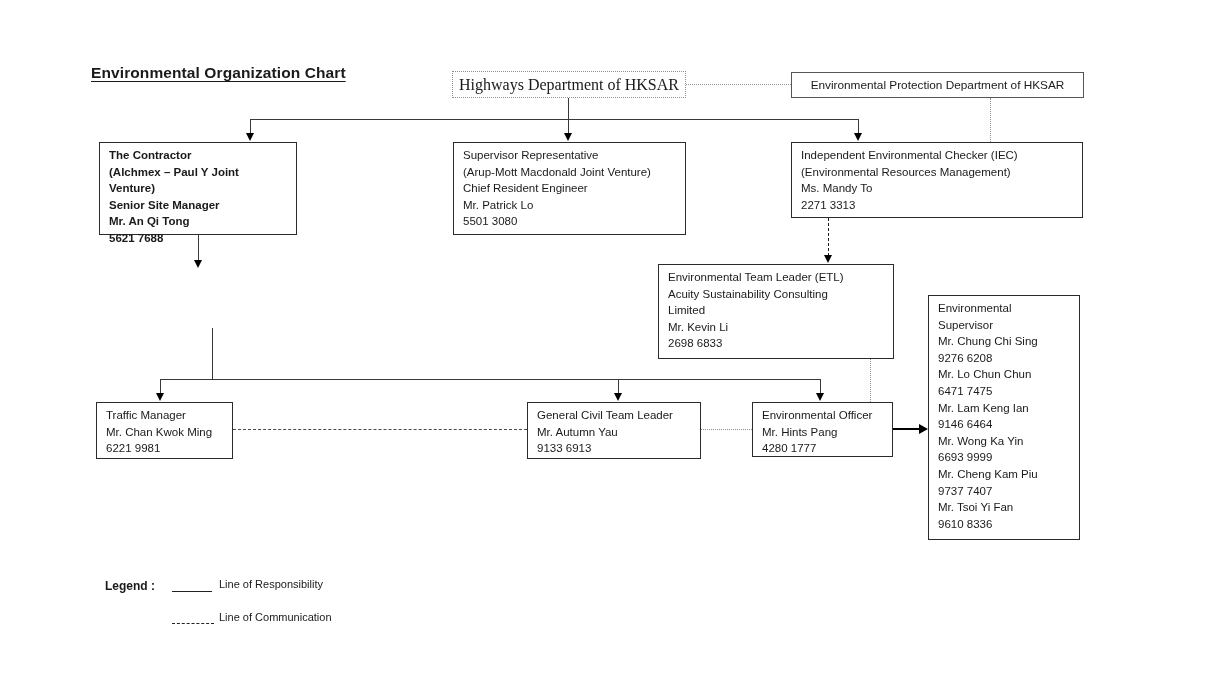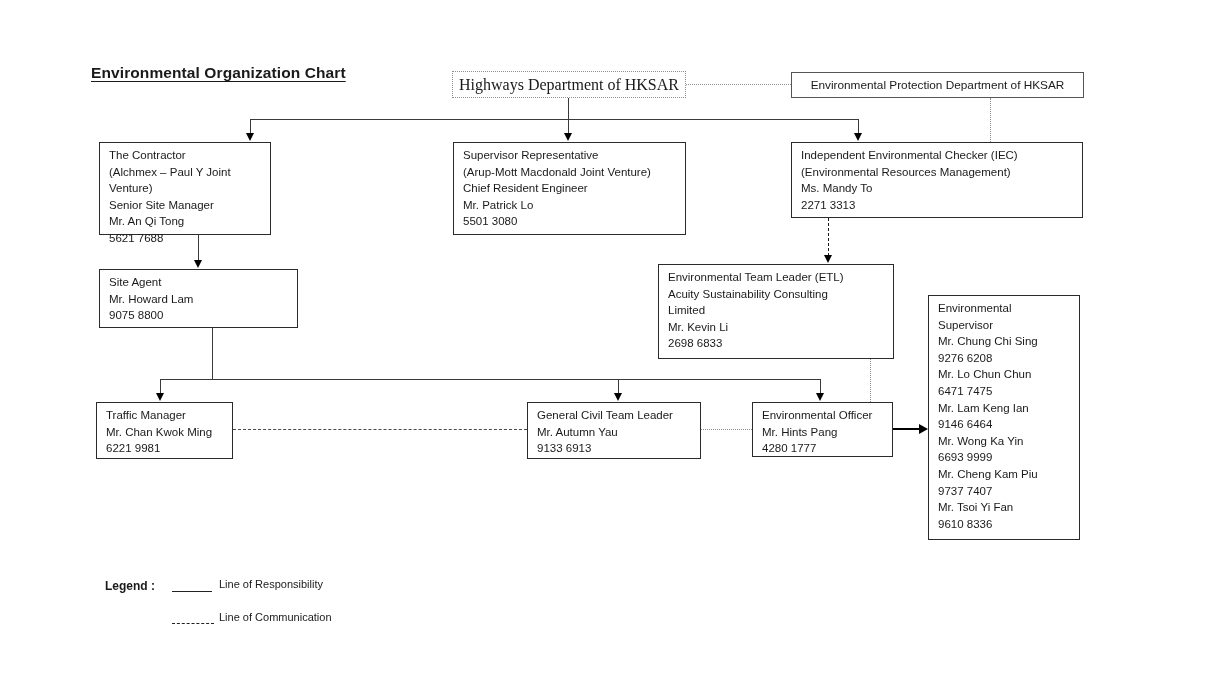--- a/index.html
+++ b/index.html
@@ -69,38 +69,35 @@
 </head>
 <body>
 
 <div id="canvas">
 
   <div class="title">Environmental Organization Chart</div>
 
   <div class="box center dotted-border" style="left:452px; top:71px; width:234px; height:27px; font-size:16px;font-family:Liberation Serif, serif;">Highways Department of HKSAR</div>
   <div class="box center thin" style="left:791px; top:72px; width:293px; height:26px; font-size:11.8px;">Environmental Protection Department of HKSAR</div>
 
-  <div class="box" style="left:99px; top:142px; width:172px; height:93px;">The Contractor
+  <div class="box" style="left:99px; top:142px; width:198px; height:93px;font-weight:bold;">The Contractor
 (Alchmex – Paul Y Joint Venture)
 Senior Site Manager
 Mr. An Qi Tong
 5621 7688</div>
   <div class="box" style="left:453px; top:142px; width:233px; height:93px;">Supervisor Representative
 (Arup-Mott Macdonald Joint Venture)
 Chief Resident Engineer
 Mr. Patrick Lo
 5501 3080</div>
   <div class="box" style="left:791px; top:142px; width:292px; height:76px;">Independent Environmental Checker (IEC)
 (Environmental Resources Management)
 Ms. Mandy To
 2271 3313</div>
 
-  <div class="box" style="left:99px; top:269px; width:199px; height:59px;">Site Agent
-Mr. Howard Lam
-9075 8800</div>
   <div class="box" style="left:658px; top:264px; width:236px; height:95px;">Environmental Team Leader (ETL)
 Acuity Sustainability Consulting
 Limited
 Mr. Kevin Li
 2698 6833</div>
   <div class="box" style="left:928px; top:263px; width:152px; height:245px;margin-top:32px;">Environmental
 Supervisor
 Mr. Chung Chi Sing
 9276 6208
 Mr. Lo Chun Chun

